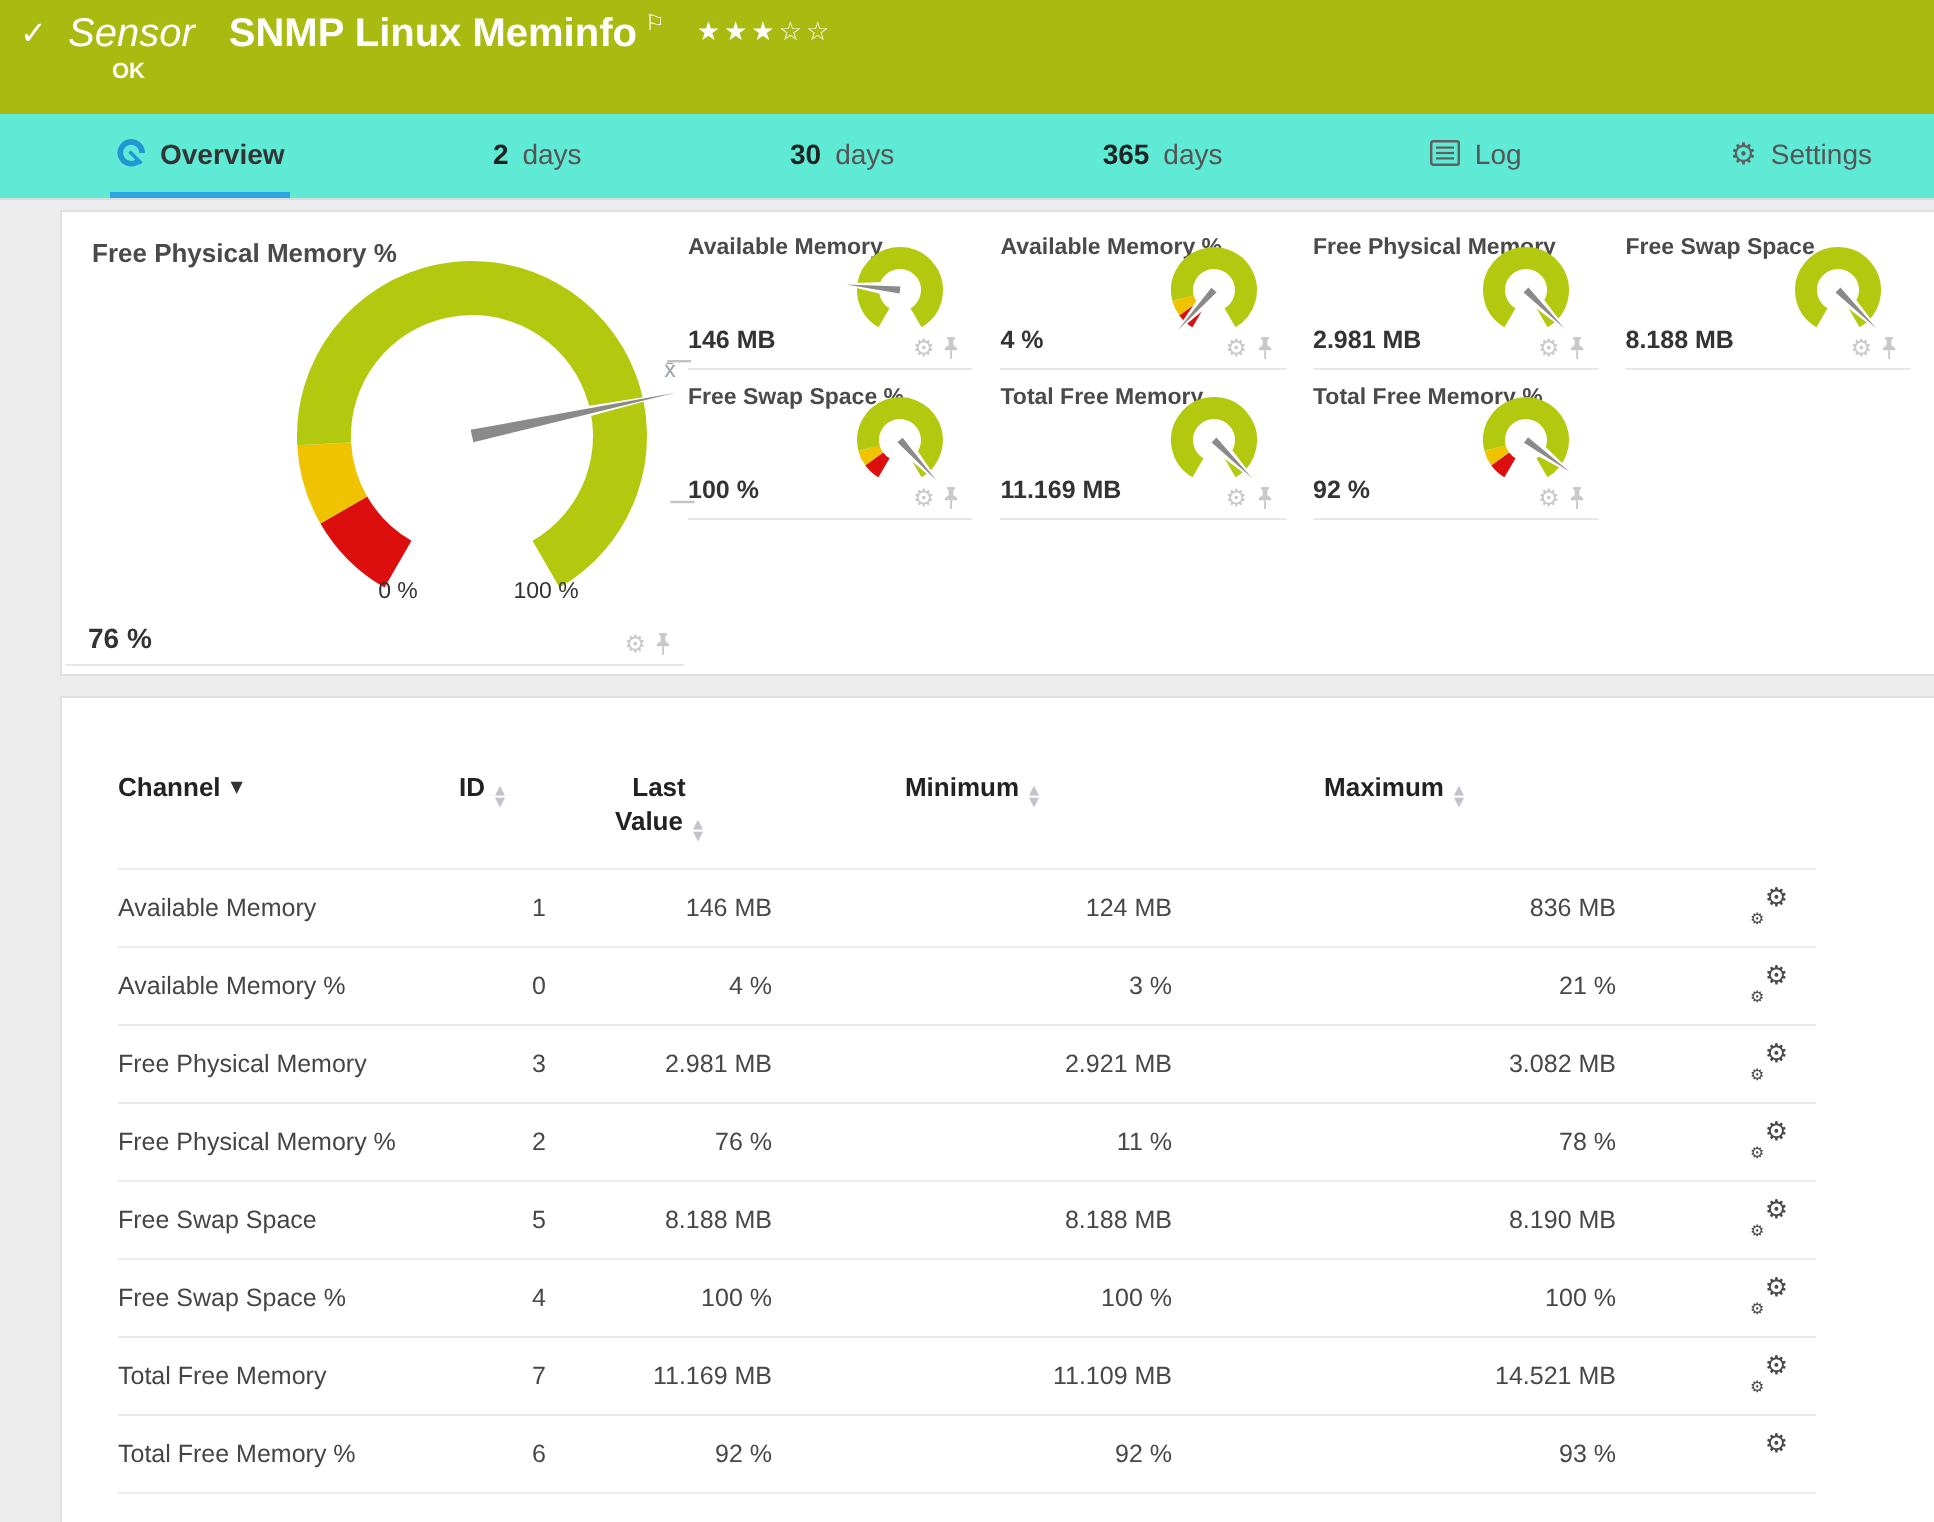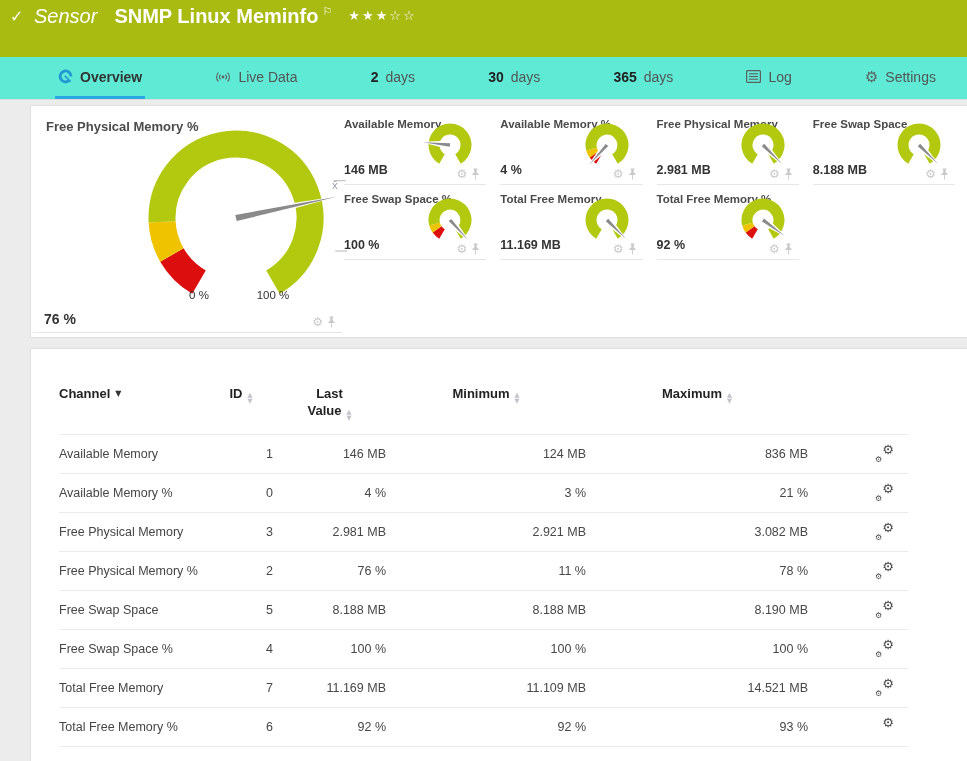--- a/index.html
+++ b/index.html
@@ -68,40 +68,32 @@
   .gears .g2{position:absolute;left:0;bottom:-3px;font-size:8px;font-family:"DejaVu Sans",sans-serif;}
 </style>
 </head>
 <body>
 
 <div class="topbar">
   <span class="check">✓</span>
   <div class="titleline">
     <span class="kind">Sensor</span><span class="name">SNMP Linux Meminfo</span><span class="flag">⚐</span><span class="stars" id="stars"><span>★</span><span>★</span><span>★</span><span>☆</span><span>☆</span></span>
   </div>
+  <div class="status">OK</div>
 </div>
 
 <div class="tabbar" id="tabbar">
     <div class="tab active">
       <span class="ticon">
         <svg width="15" height="15" viewBox="0 0 16 16">
           <path d="M12.1 12.1 A5.8 5.8 0 1 1 13.9 8" fill="none" stroke="currentColor" stroke-width="3"></path>
           <path d="M7.2 7.2 L13.6 13.6" stroke="currentColor" stroke-width="1.8"></path>
         </svg>
       </span>
       <span class="tlabel">Overview</span>
-    </div>
-    <div class="tab">
-      <span class="ticon">
-        <svg width="16" height="14" viewBox="0 0 16 14">
-          <circle cx="8" cy="7" r="1.4" fill="currentColor"></circle>
-          <path d="M5.6 4.6a3.4 3.4 0 0 0 0 4.8M10.4 4.6a3.4 3.4 0 0 1 0 4.8M3.4 2.6a6.2 6.2 0 0 0 0 8.8M12.6 2.6a6.2 6.2 0 0 1 0 8.8" fill="none" stroke="currentColor" stroke-width="1.1"></path>
-        </svg>
-      </span>
-      <span class="tlabel">Live Data</span>
     </div>
     <div class="tab">
       <b>2</b>
       <span class="tlabel">days</span>
     </div>
     <div class="tab">
       <b>30</b>
       <span class="tlabel">days</span>
     </div>
     <div class="tab">

